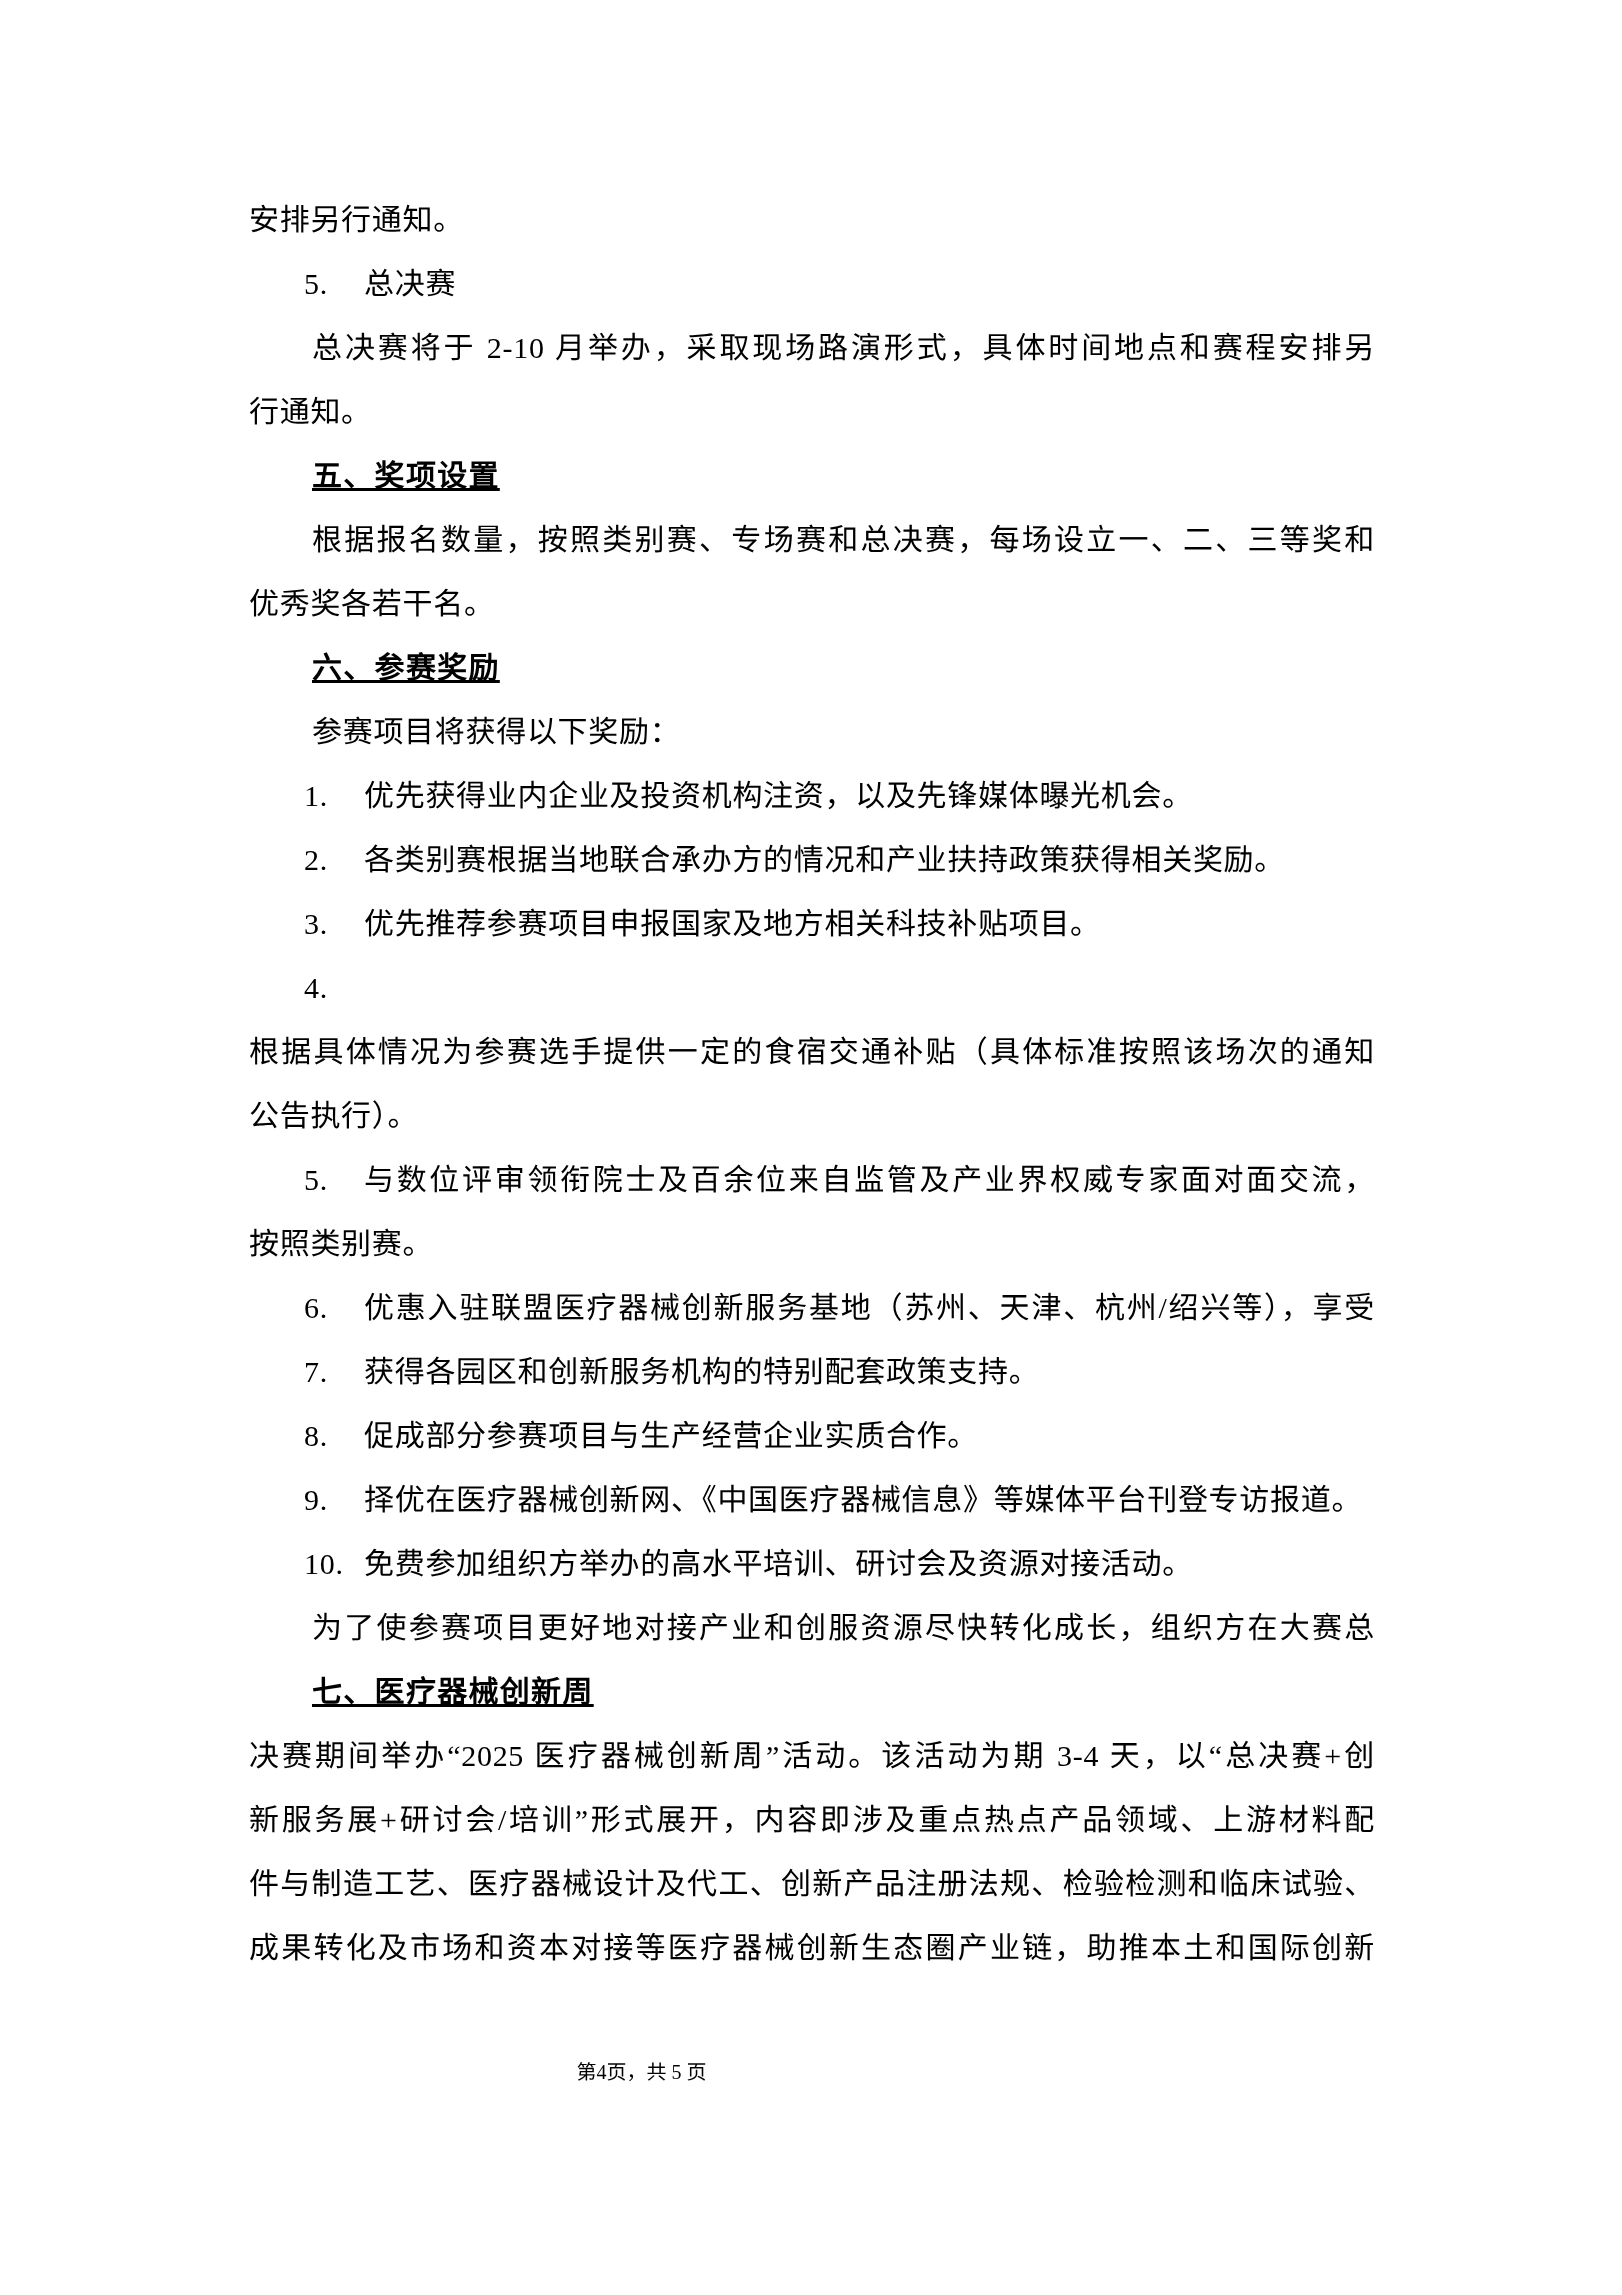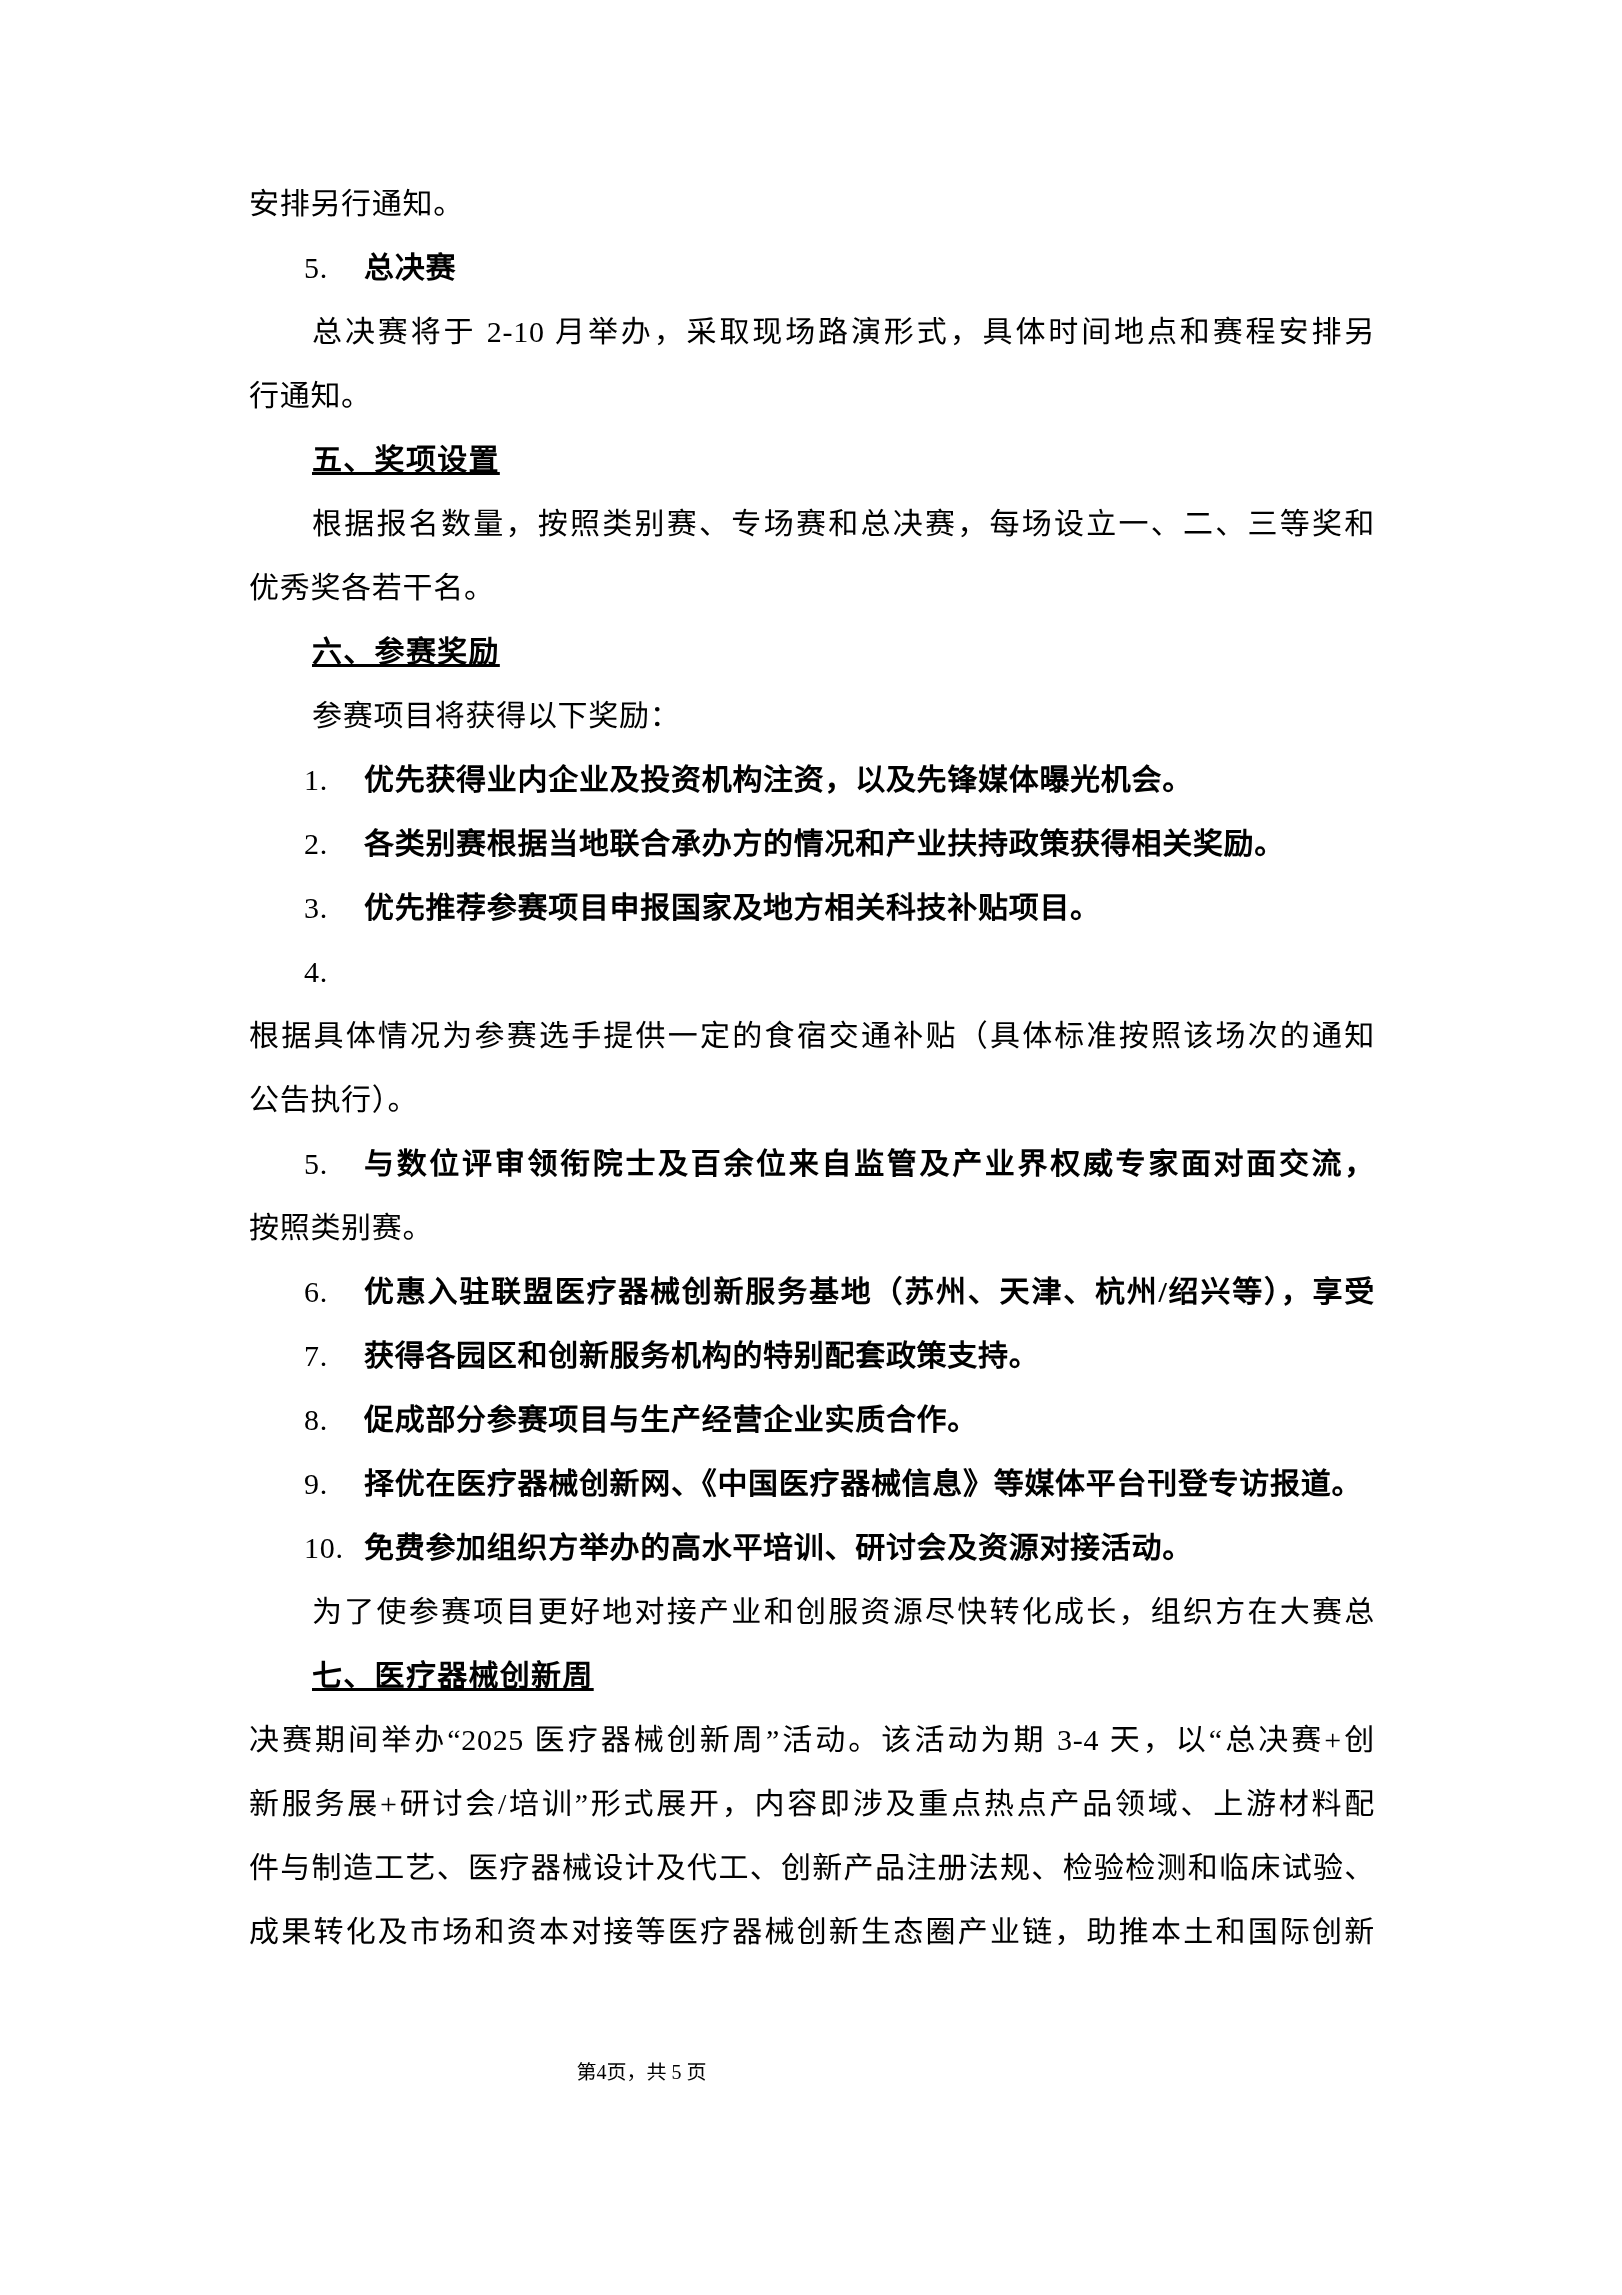--- a/index.html
+++ b/index.html
@@ -18,21 +18,21 @@
     position: absolute;
     left: 0; top: 0;
     width: 1623px;
     height: 2295px;
     background: #ffffff;
     overflow: hidden;
   }
   .content {
     position: absolute;
     left: 249px;
-    top: 172px;
+    top: 188px;
     width: 1126px;
   }
   .ln {
     height: 64px;
     line-height: 64px;
     font-size: 30px;
     white-space: nowrap;
     letter-spacing: 0.7px;
   }
   
@@ -54,21 +54,21 @@
   }
   
   .item { position: relative; padding-left: 115px; }
   .item .num {
     position: absolute;
     left: 55px;
     top: 0;
     width: 60px;
     text-align: left;
   }
-  .item .txt { display: inline; font-weight: bold; }
+  .item .txt { display: inline; }
   .item.just .txt {
     display: block;
     text-align: justify;
     text-align-last: justify;
     max-height: 64px;
     overflow: hidden;
     white-space: normal;
   }
   .footer {
     position: absolute;

